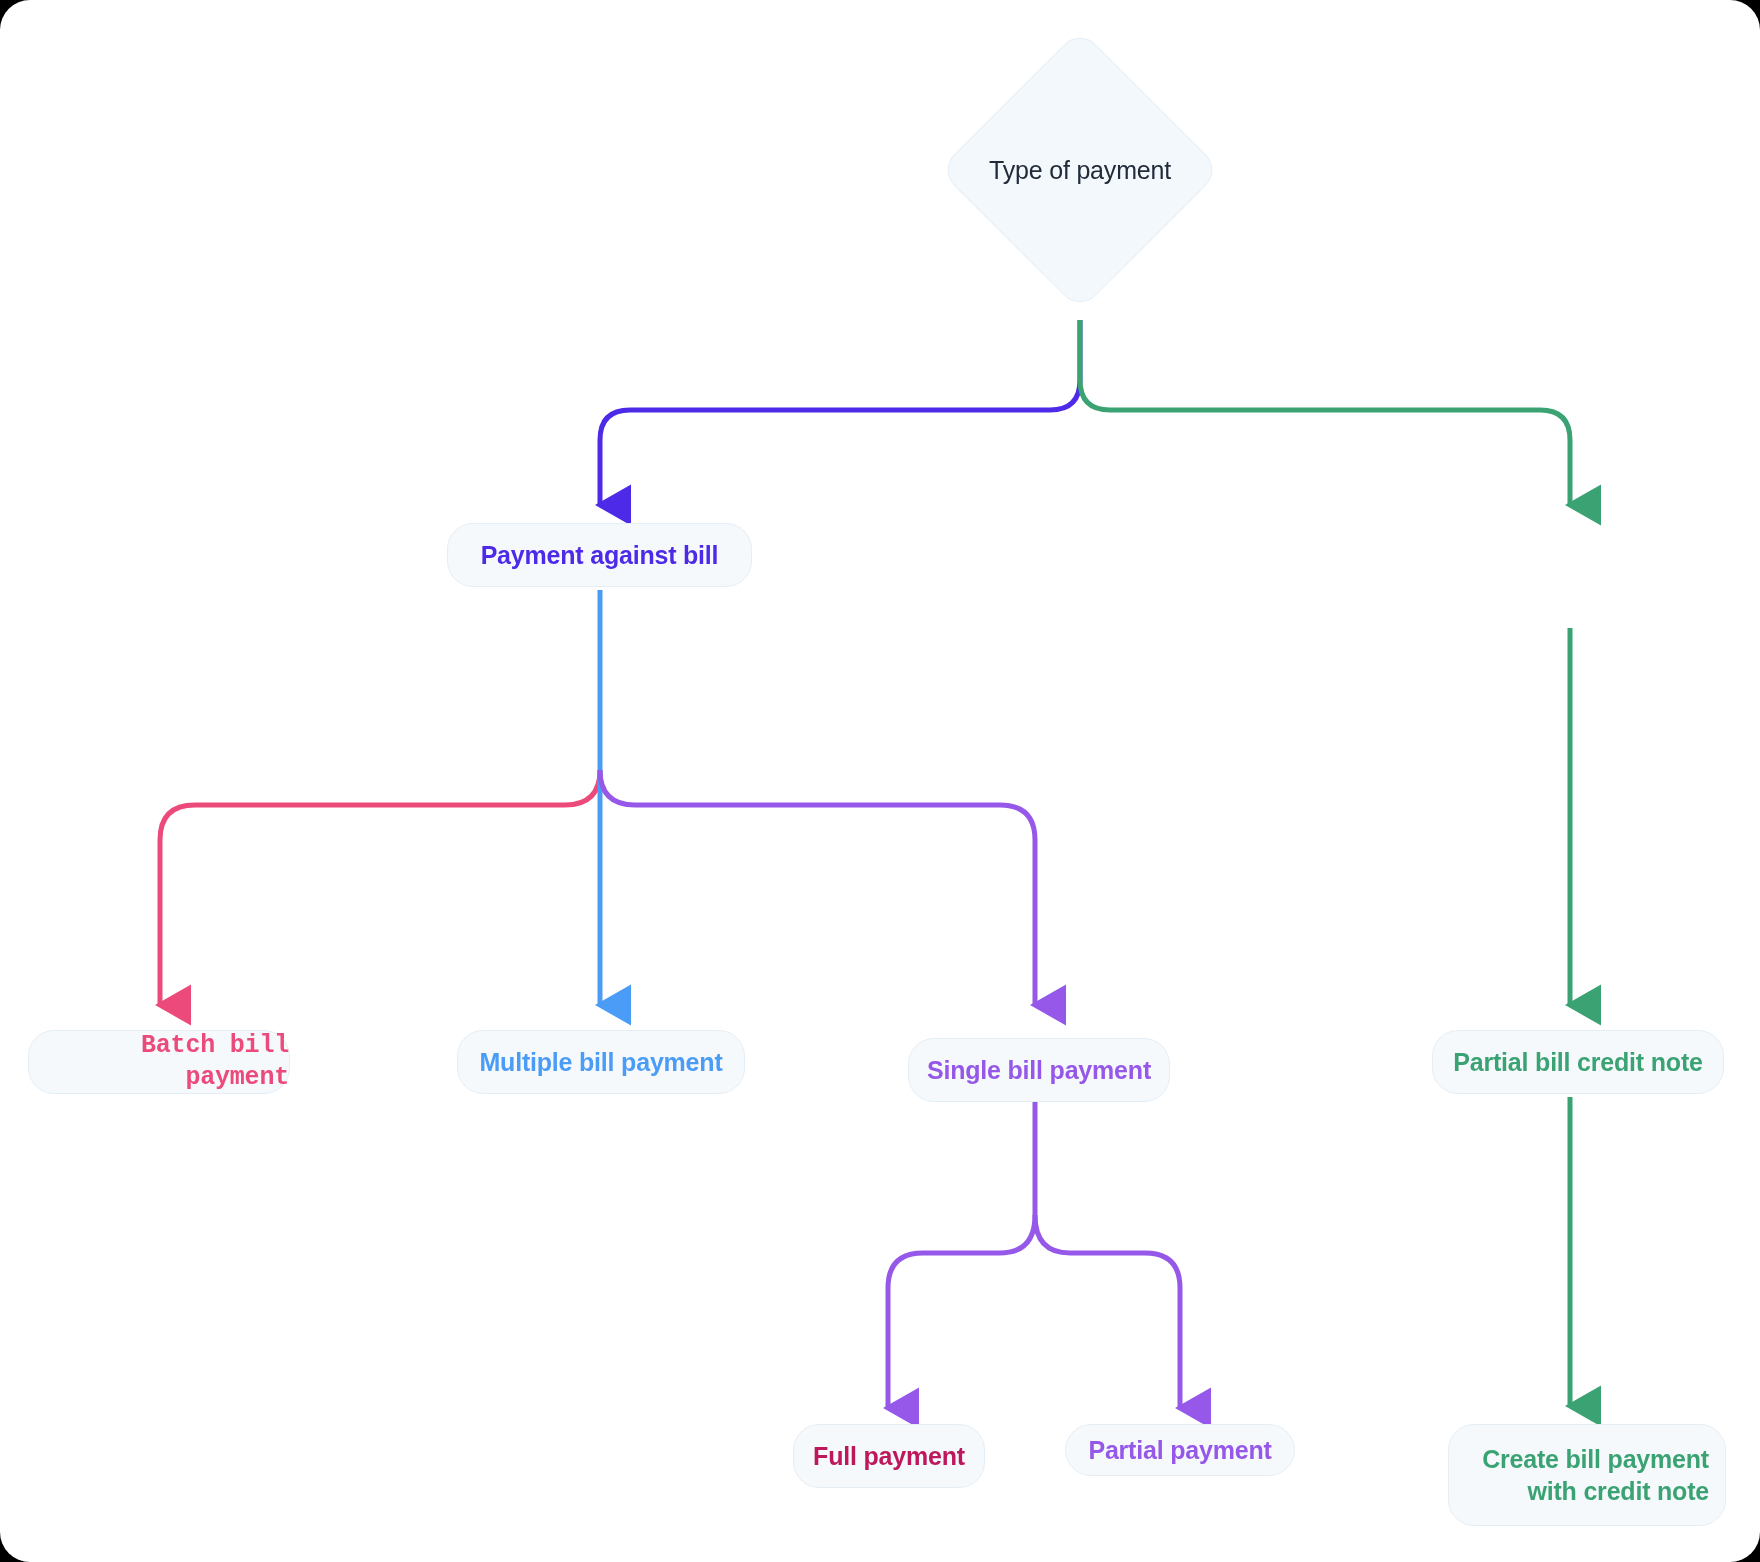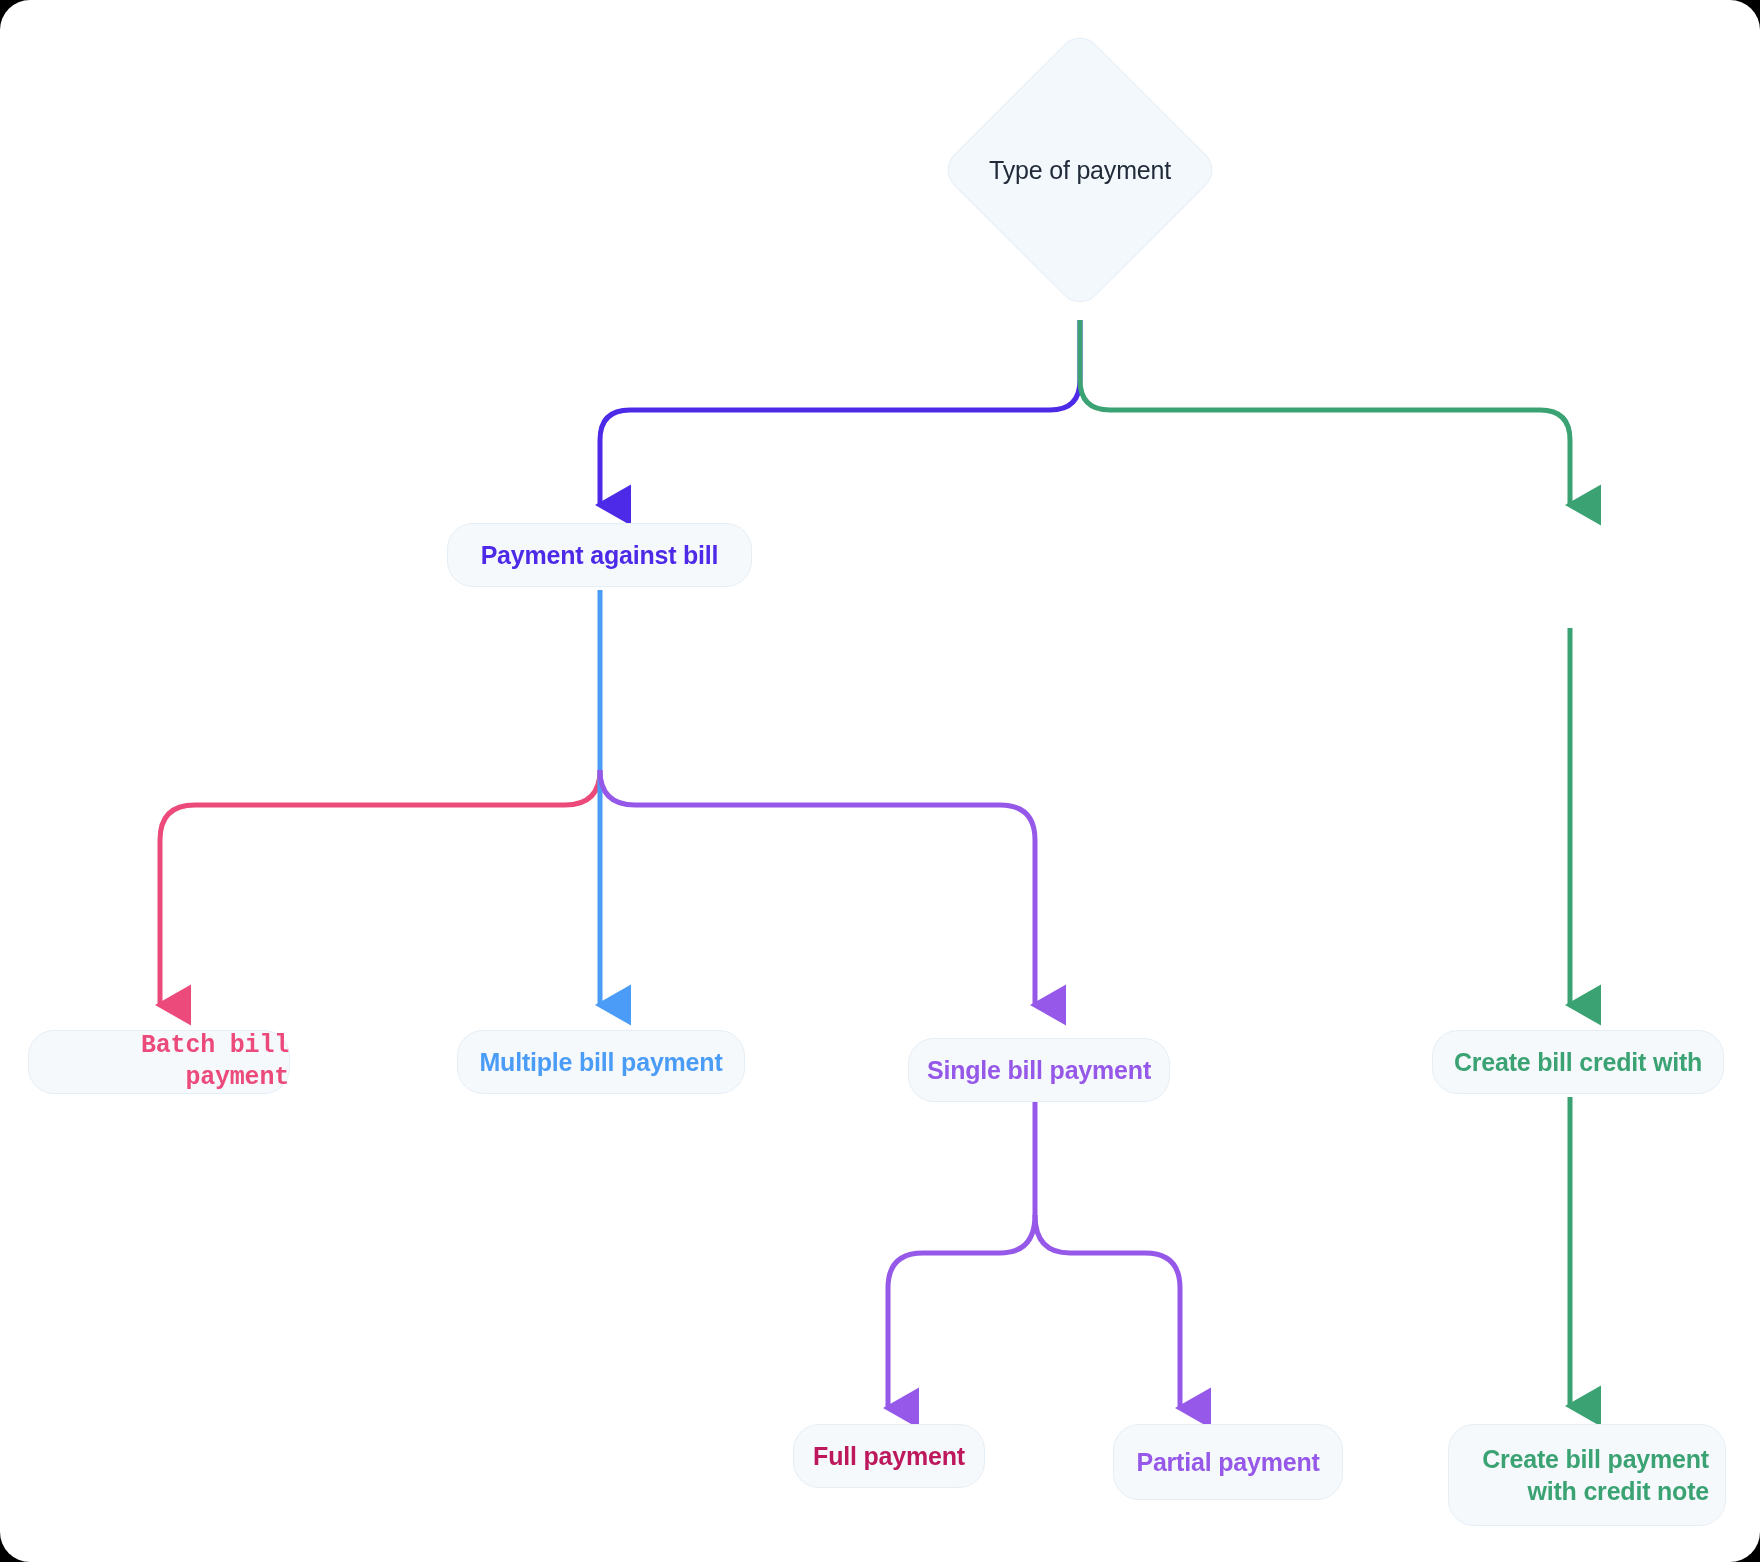--- a/index.html
+++ b/index.html
@@ -117,21 +117,21 @@
 
   <div class="node" style="left:447px; top:523px; width:305px; height:64px; color:#4d2ae8;">Payment against bill</div>
 
 
   <div class="node" style="left:28px; top:1030px; width:262px; height:64px; color:#ec4a7b;font-family:Liberation Mono, monospace;">Batch bill payment</div>
 
   <div class="node" style="left:457px; top:1030px; width:288px; height:64px; color:#4a9cf6;">Multiple bill payment</div>
 
   <div class="node" style="left:908px; top:1030px; width:262px; height:64px; color:#9558e8;margin-top:8px;">Single bill payment</div>
 
-  <div class="node" style="left:1432px; top:1030px; width:292px; height:64px; color:#3ba373;">Create bill credit with</div>
+  <div class="node" style="left:1432px; top:1030px; width:292px; height:64px; color:#3ba373;">Partial bill credit note</div>
 
   <div class="node" style="left:793px; top:1424px; width:192px; height:64px; color:#be185d;">Full payment</div>
 
-  <div class="node" style="left:1065px; top:1424px; width:230px; height:76px; color:#9558e8;margin-left:48px;">Partial payment</div>
+  <div class="node" style="left:1065px; top:1424px; width:230px; height:52px; color:#9558e8;">Partial payment</div>
 
   <div class="node" style="left:1448px; top:1424px; width:278px; height:102px; color:#3ba373; padding:0 16px;">Create bill payment with credit note</div>
 
 </div>
 
 </body></html>

